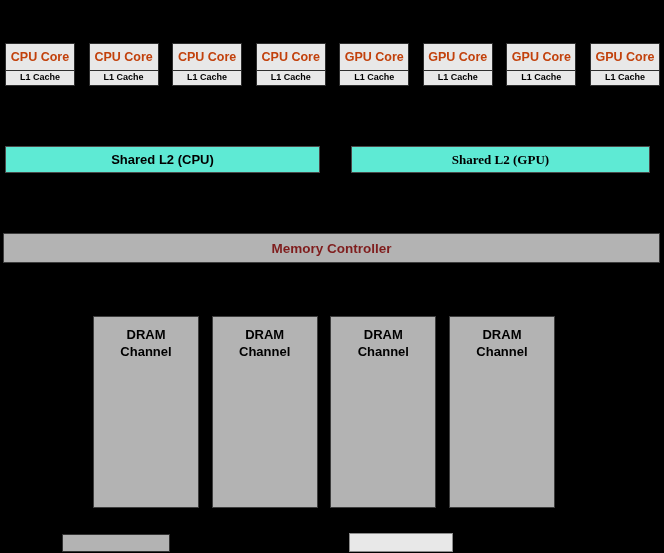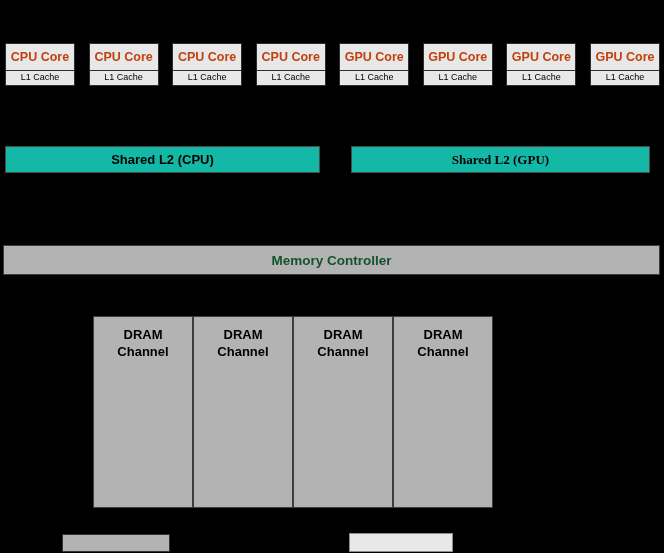--- a/index.html
+++ b/index.html
@@ -20,44 +20,44 @@
     background:#e8e8e8;border:1.5px solid #2e2e2e;
   }
   .core-label{
     height:27px;box-sizing:border-box;border-bottom:1.5px solid #2e2e2e;
     display:flex;align-items:center;justify-content:center;
     font-weight:bold;font-size:12.5px;color:#c2410c;letter-spacing:0;
     white-space:nowrap;
   }
   .cache-label{
     height:12.5px;display:flex;align-items:center;justify-content:center;
-    font-weight:normal;font-size:9px;color:#000;white-space:nowrap;
+    font-weight:bold;font-size:9px;color:#000;white-space:nowrap;
   }
 
   
   .l2-box{
     position:absolute;top:146px;height:27px;box-sizing:border-box;
-    background:#14b8a6;border:1.5px solid #4a4a4a;
+    background:#5eead4;border:1.5px solid #4a4a4a;
     display:flex;align-items:center;justify-content:center;
     font-weight:bold;font-size:13px;color:#000;
   }
   .l2-cpu{left:5px;width:315px;}
   .l2-gpu{left:351px;width:299px;font-family:Liberation Serif, serif;}
 
   
   .mc{
     position:absolute;left:3px;top:233px;width:657px;height:30px;box-sizing:border-box;
     background:#b3b3b3;border:1.5px solid #3d3d3d;
     display:flex;align-items:center;justify-content:center;
-    font-weight:bold;font-size:13.5px;color:#14532d;margin-top:12px;
+    font-weight:bold;font-size:13.5px;color:#7f1d1d;
   }
 
   
   .dram-row{
-    position:absolute;left:93px;top:316px;width:400px;height:192px;
+    position:absolute;left:93px;top:316px;width:462px;height:192px;
     display:flex;justify-content:space-between;
   }
   .dram-box{
     width:106px;height:192px;box-sizing:border-box;
     background:#b3b3b3;border:1px solid #3d3d3d;
     text-align:center;padding-top:9px;
     font-weight:bold;font-size:13px;line-height:17px;color:#000;
   }
 
   

